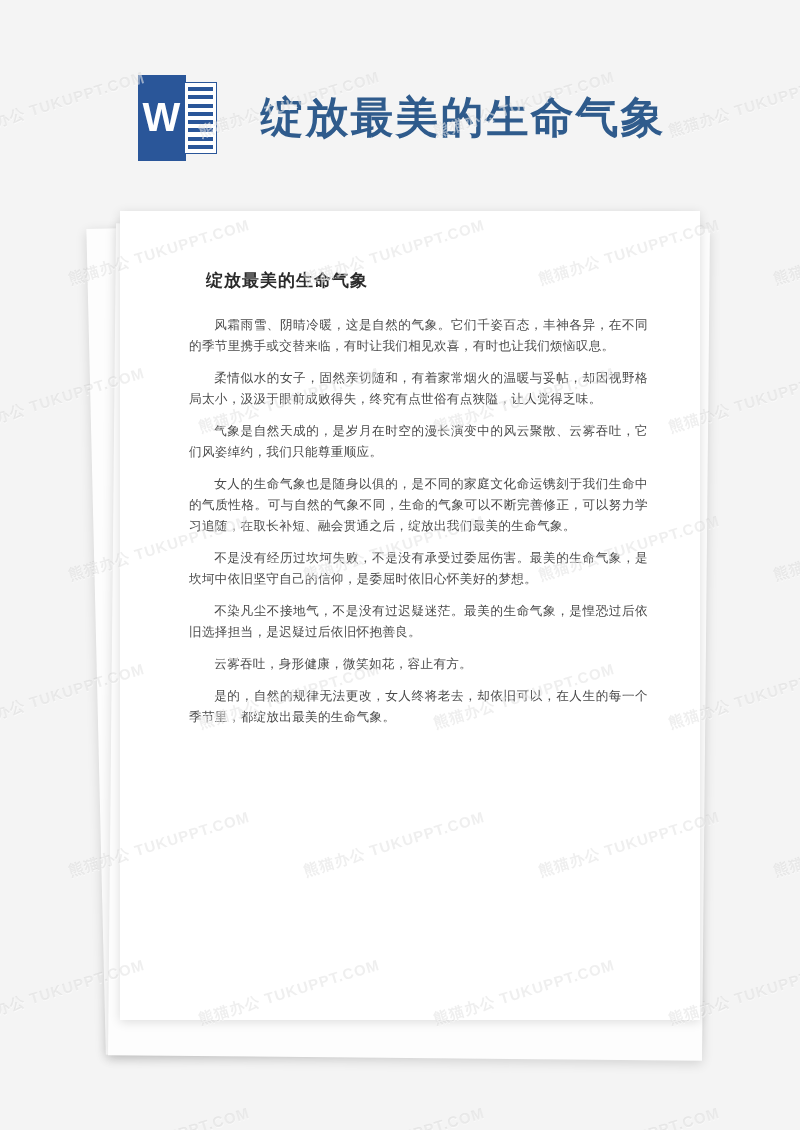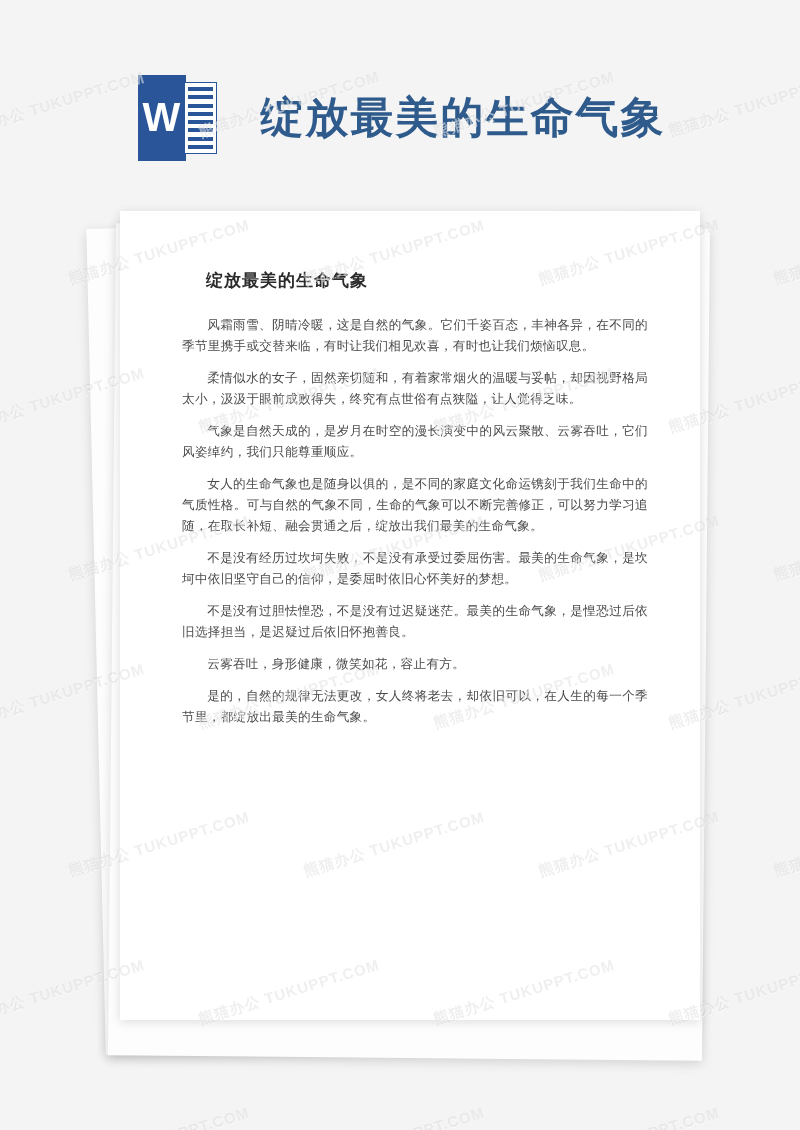--- a/index.html
+++ b/index.html
@@ -150,21 +150,21 @@
     line-height: 1.4;
   }
 
   .doc-body p {
     font-family: "Liberation Serif", serif;
     font-size: 12.6px;
     line-height: 21px;
     color: #4a4a4a;
     text-align: justify;
     text-indent: 2em;
-    margin: 0 0 11px 4px;
+    margin: 0 0 11px 11px;
     letter-spacing: 0.3px;
   }
 </style>
 </head>
 <body>
 
 <div id="stage">
 
   <div class="paper-back b1"></div>
   <div class="paper-back b2"></div>
@@ -191,21 +191,21 @@
   </div>
 
   <div class="page">
     <h1 class="doc-title">绽放最美的生命气象</h1>
     <div class="doc-body">
         <p>风霜雨雪、阴晴冷暖，这是自然的气象。它们千姿百态，丰神各异，在不同的季节里携手或交替来临，有时让我们相见欢喜，有时也让我们烦恼叹息。</p>
         <p>柔情似水的女子，固然亲切随和，有着家常烟火的温暖与妥帖，却因视野格局太小，汲汲于眼前成败得失，终究有点世俗有点狭隘，让人觉得乏味。</p>
         <p>气象是自然天成的，是岁月在时空的漫长演变中的风云聚散、云雾吞吐，它们风姿绰约，我们只能尊重顺应。</p>
         <p>女人的生命气象也是随身以俱的，是不同的家庭文化命运镌刻于我们生命中的气质性格。可与自然的气象不同，生命的气象可以不断完善修正，可以努力学习追随，在取长补短、融会贯通之后，绽放出我们最美的生命气象。</p>
         <p>不是没有经历过坎坷失败，不是没有承受过委屈伤害。最美的生命气象，是坎坷中依旧坚守自己的信仰，是委屈时依旧心怀美好的梦想。</p>
-        <p>不是没有过胆怯惶恐，不是没有过迟疑迷茫。最美的生命气象，是惶恐过后依旧选择担当，是迟疑过后依旧怀抱善良。</p>
+        <p>不染凡尘不接地气，不是没有过迟疑迷茫。最美的生命气象，是惶恐过后依旧选择担当，是迟疑过后依旧怀抱善良。</p>
         <p>云雾吞吐，身形健康，微笑如花，容止有方。</p>
         <p>是的，自然的规律无法更改，女人终将老去，却依旧可以，在人生的每一个季节里，都绽放出最美的生命气象。</p>
       </div>
   </div>
 
   <div class="wm-layer">
       <div class="wm" style="left: -40px; top: 95px;">熊猫办公 TUKUPPT.COM</div>
       <div class="wm" style="left: 195px; top: 95px;">熊猫办公 TUKUPPT.COM</div>
       <div class="wm" style="left: 430px; top: 95px;">熊猫办公 TUKUPPT.COM</div>
       <div class="wm" style="left: 665px; top: 95px;">熊猫办公 TUKUPPT.COM</div>

